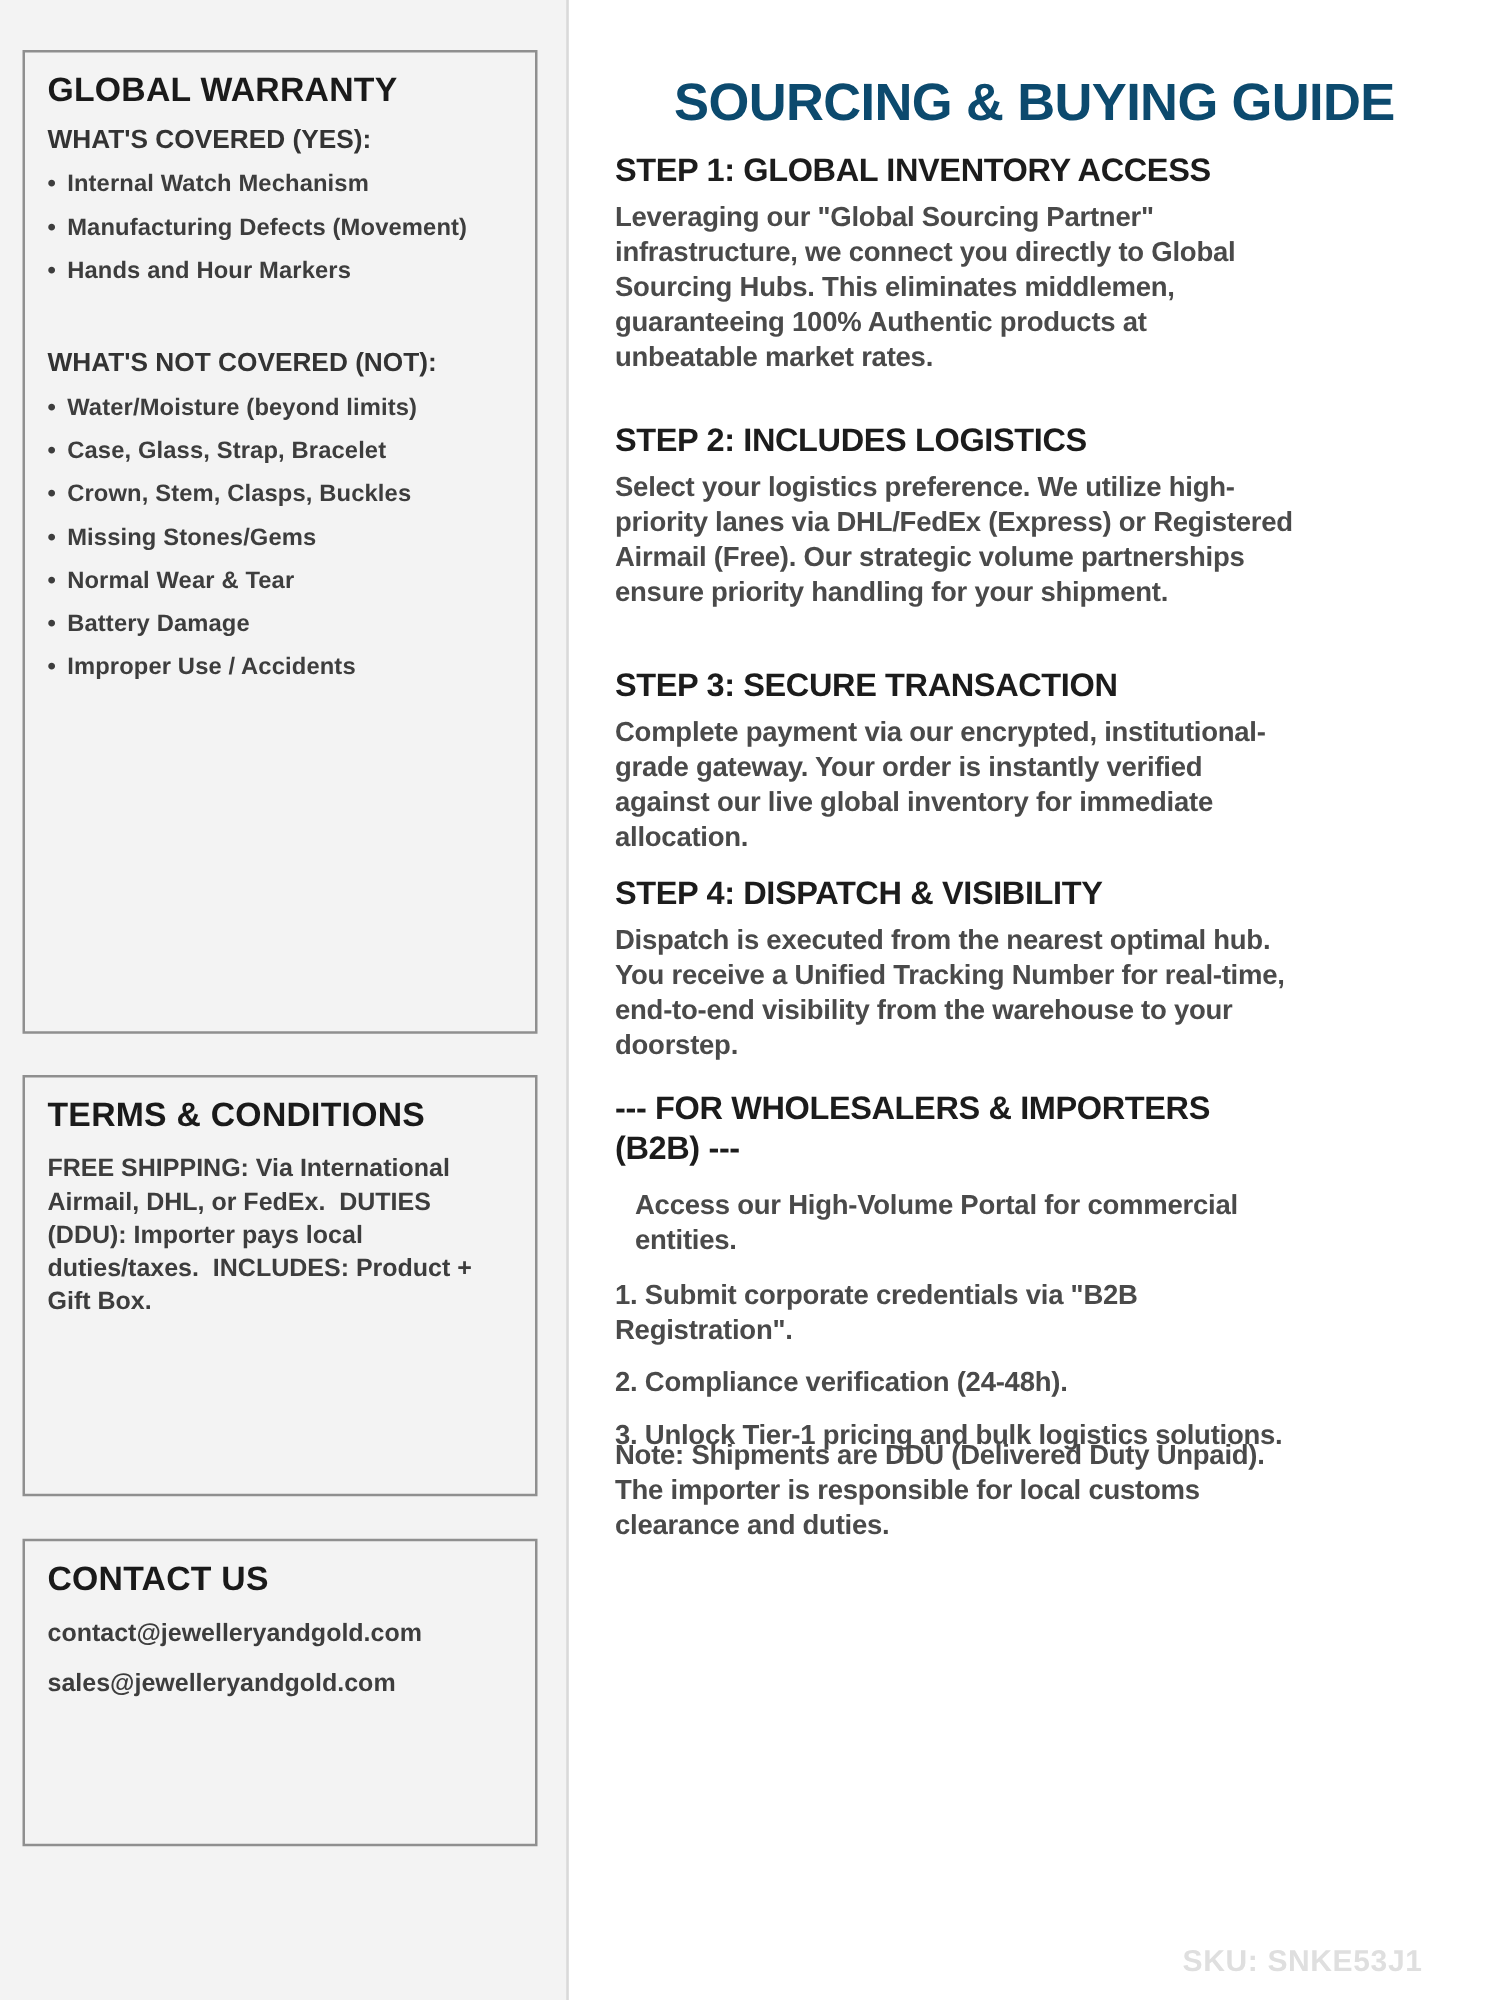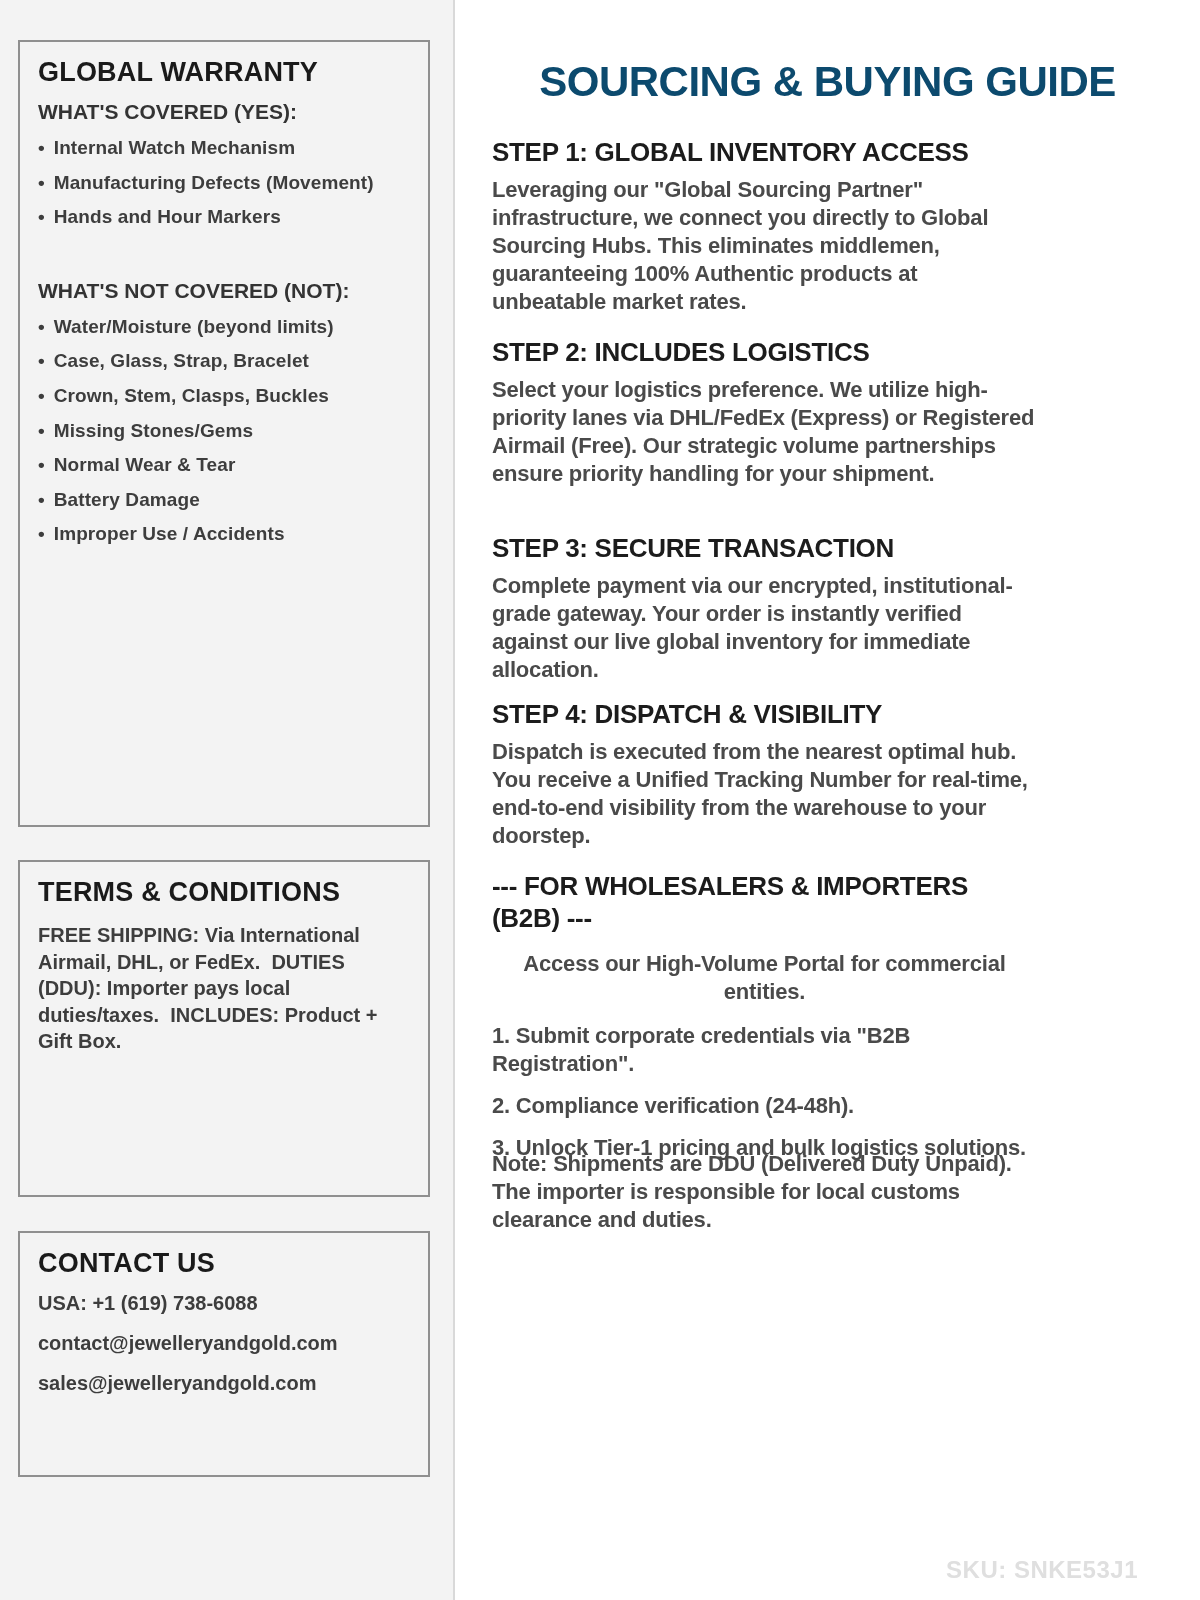--- a/index.html
+++ b/index.html
@@ -53,32 +53,32 @@
     line-height:24px;
   }
   .contact-line.first{margin-top:12px;}
   
   .main-title{
     position:absolute;left:455px;top:58px;width:745px;margin:0;
     text-align:center;font-size:42px;font-weight:800;color:#0c4a6e;
     letter-spacing:-.5px;line-height:48px;
   }
   .step{position:absolute;left:492px;width:545px;}
-  #step1{top:136px;} #step2{top:336px;} #step3{top:532px;} #step4{top:698px;}
+  #step1{top:120px;} #step2{top:336px;} #step3{top:532px;} #step4{top:698px;}
   #b2b{top:870px;} #b2b-note{top:1150px;}
   .step-heading{
     margin:0 0 8px 0;font-size:26px;font-weight:bold;color:#1c1c1c;
     letter-spacing:-.3px;line-height:32px;
   }
   .step-body{
     margin:0;font-size:22px;line-height:28px;font-weight:bold;
     color:var(--main-text);letter-spacing:-.2px;
   }
   .b2b-item{margin:14px 0 0 0;}
-  .b2b-intro{margin:16px;text-align:center;}
+  .b2b-intro{margin:16px;}
   .sku{
     position:absolute;top:1556px;left:455px;width:683px;margin:0;
     text-align:right;font-size:24px;font-weight:bold;color:var(--sku);
     letter-spacing:.5px;
   }
 </style>
 </head>
 <body>
 
 <aside class="sidebar">
@@ -103,21 +103,20 @@
     </ul>
   </section>
 
   <section class="box" id="terms-box">
     <h2 class="box-title">TERMS &amp; CONDITIONS</h2>
     <p class="terms-body">FREE SHIPPING: Via International Airmail, DHL, or FedEx.  DUTIES (DDU): Importer pays local duties/taxes.  INCLUDES: Product + Gift Box.</p>
   </section>
 
   <section class="box" id="contact-box">
     <h2 class="box-title">CONTACT US</h2>
-    <p class="contact-line first">USA: +1 (619) 738-6088</p>
     <p class="contact-line">contact@jewelleryandgold.com</p>
     <p class="contact-line">sales@jewelleryandgold.com</p>
   </section>
 
 </aside>
 
 <main>
 
   <h1 class="main-title">SOURCING &amp; BUYING GUIDE</h1>
 

